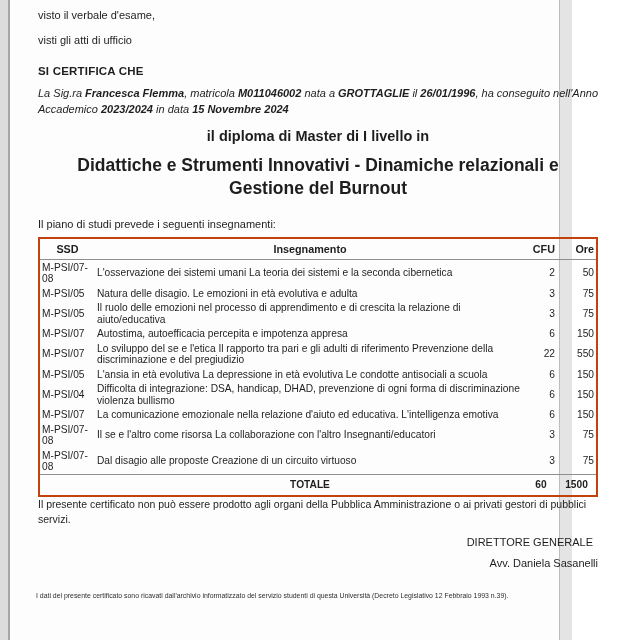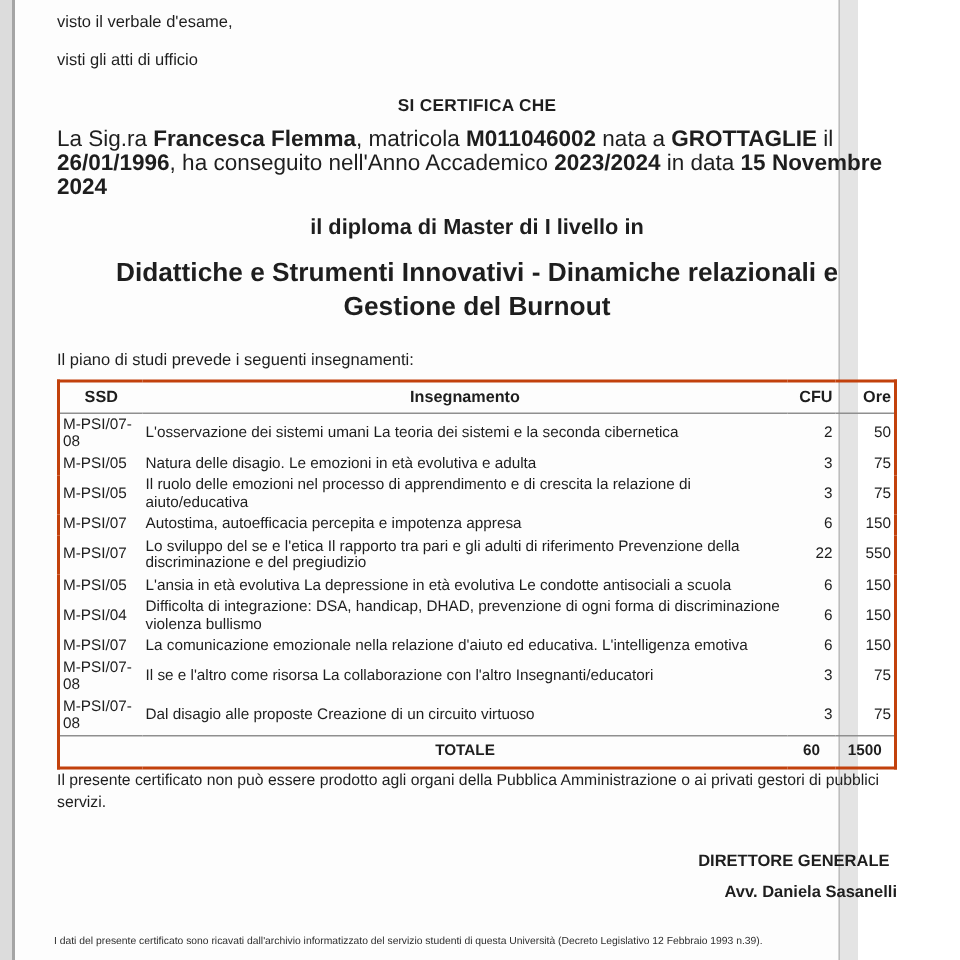--- a/index.html
+++ b/index.html
@@ -18,24 +18,24 @@
   .edge-right {
     position: absolute; right: 0; top: 0; width: 13px; height: 640px;
     background: #e4e4e4; border-left: 1px solid #bdbdbd;
   }
   .content {
     position: absolute; left: 38px; top: 0; width: 560px; height: 640px;
     padding-top: 9px;
   }
   .pre { font-size: 11px; line-height: 13px; margin-bottom: 12px; }
   .certify {
-    text-align: center; font-weight: bold; font-size: 11.5px;
+    text-align: left; font-weight: bold; font-size: 11.5px;
     margin-top: 18px; letter-spacing: 0.2px;
   }
-  .recipient { font-size: 15px; line-height: 16px; margin-top: 8px; }
+  .recipient { font-size: 11px; line-height: 16px; margin-top: 8px; font-style: italic; }
   .diploma {
     text-align: center; font-weight: bold; font-size: 14.5px; margin-top: 11px;
   }
   .master-title {
     text-align: center; font-weight: bold; font-size: 17.5px;
     line-height: 23px; margin: 10px auto 0; max-width: 560px;
   }
   .plan { font-size: 11px; margin-top: 18px; }
   table.study-plan {
     width: 560px; margin-top: 7px;
@@ -56,21 +56,21 @@
   }
   td.cell-ssd { padding-left: 4px; }
   td.cell-ins { padding-left: 10px; padding-right: 10px; }
   td.cell-cfu { text-align: right; padding-right: 3px; }
   td.cell-ore { text-align: right; padding-right: 6px; }
   tr.total-row td {
     border-top: 1px solid #8f8f8f; font-weight: bold; padding-top: 4px; padding-bottom: 4px; text-align: center;
   }
   .note { font-size: 10.5px; line-height: 15px; }
   .note-first { margin-top: 7px; }
-  .signature { margin-top: 25px; text-align: right; font-size: 11px; font-weight: bold; }
+  .signature { margin-top: 9px; text-align: right; font-size: 11px; }
   .sig-role { margin-right: 5px; }
   .sig-name { margin-top: 9px; }
   .footer-note { font-size: 6.9px; color: #2d2d2d; margin-top: 23px; margin-left: -2px; }
 </style>
 </head>
 <body>
 
 <div class="page">
   <div class="edge-left"></div>
   <div class="edge-right"></div>

